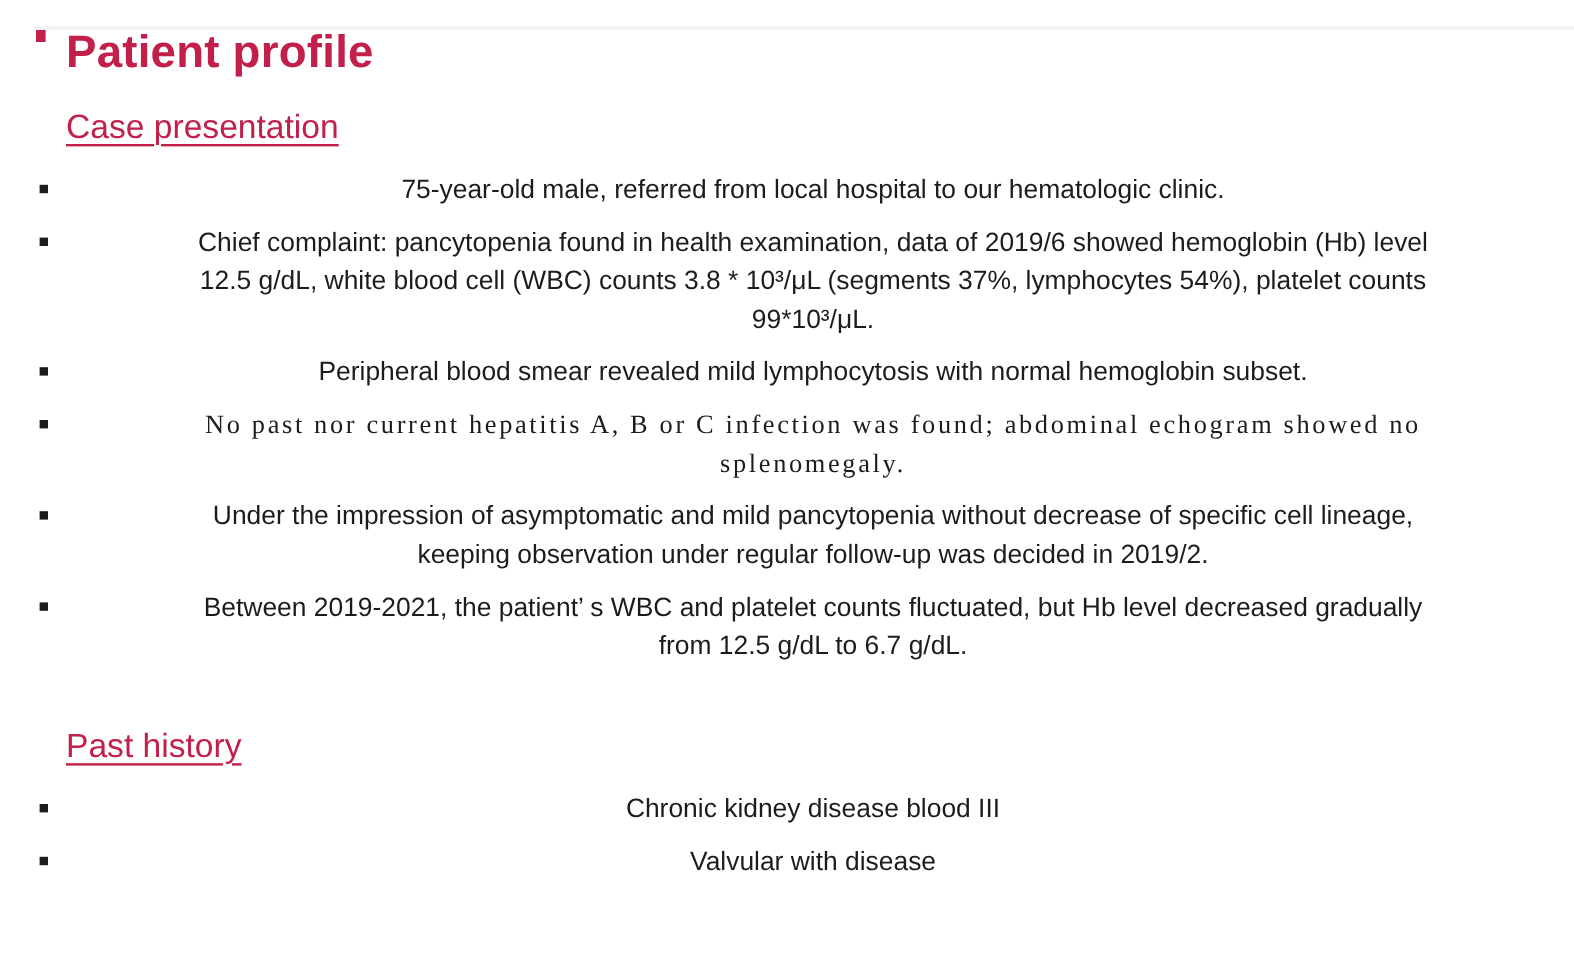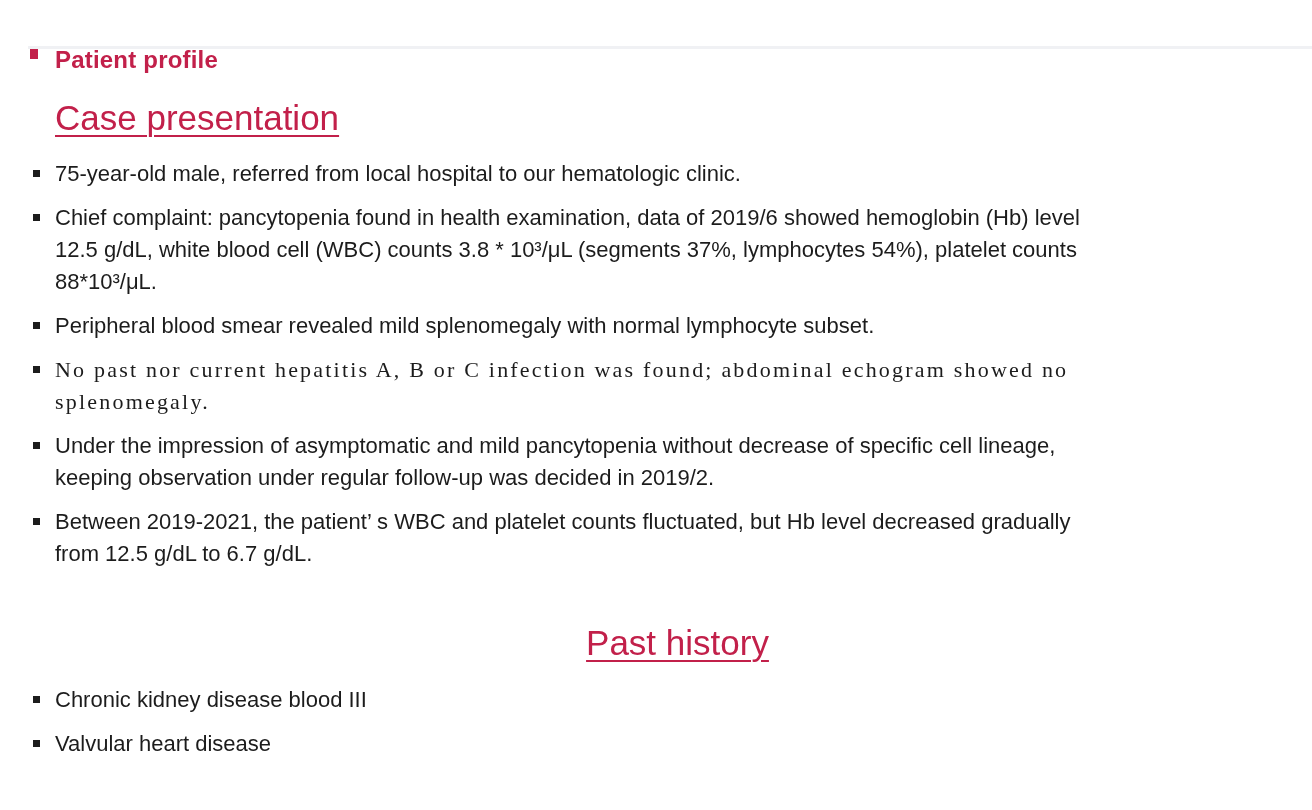--- a/index.html
+++ b/index.html
@@ -23,49 +23,50 @@
     height: 3px;
     background: #f0f1f4;
   }
   .accent-dash {
     position: absolute;
     top: 3px; left: 30px;
     width: 8px; height: 10px;
     background: #c2204a;
   }
   h1.slide-title {
-    margin-top: 46px;
-    font-size: 24px;
+    margin-top: 22px;
+    font-size: 38px;
     line-height: 1.2;
     font-weight: 700;
     color: #c2204a;
     letter-spacing: 0.2px;
   }
   h2.section-heading {
-    font-size: 35px;
+    font-size: 28px;
     line-height: 1.3;
     font-weight: 400;
     color: #c2204a;
     text-decoration: underline;
     text-decoration-thickness: 2px;
     text-underline-offset: 5px;
   }
   h2.heading-case { margin-top: 20px; }
-  h2.heading-past { margin-top: 50px; text-align: center; }
+  h2.heading-past { margin-top: 50px; }
   ul.bullet-list {
     list-style: none;
     margin-top: 18px;
   }
   ul.bullet-list li {
     position: relative;
     font-size: 22px;
     line-height: 32px;
     color: #1c1c1c;
     margin-bottom: 12px;
     white-space: pre-wrap;
+    text-align: center;
   }
   ul.bullet-list li::before {
     content: "";
     position: absolute;
     left: -22px;
     top: 12px;
     width: 7px;
     height: 7px;
     background: #1c1c1c;
   }
@@ -79,29 +80,29 @@
   <div class="accent-dash"></div>
 
   <h1 class="slide-title">Patient profile</h1>
 
   <h2 class="section-heading heading-case">Case presentation</h2>
 
   <ul class="bullet-list">
     <li>75-year-old male, referred from local hospital to our hematologic clinic.</li>
     <li>Chief complaint: pancytopenia found in health examination, data of 2019/6 showed hemoglobin (Hb) level
 12.5 g/dL, white blood cell (WBC) counts 3.8 * 10³/μL (segments 37%, lymphocytes 54%), platelet counts
-88*10³/μL.</li>
-    <li>Peripheral blood smear revealed mild splenomegaly with normal lymphocyte subset.</li>
+99*10³/μL.</li>
+    <li>Peripheral blood smear revealed mild lymphocytosis with normal hemoglobin subset.</li>
     <li class="li-spread">No past nor current hepatitis A, B or C infection was found; abdominal echogram showed no
 splenomegaly.</li>
     <li>Under the impression of asymptomatic and mild pancytopenia without decrease of specific cell lineage,
 keeping observation under regular follow-up was decided in 2019/2.</li>
     <li>Between 2019-2021, the patient’ s WBC and platelet counts fluctuated, but Hb level decreased gradually
 from 12.5 g/dL to 6.7 g/dL.</li>
   </ul>
 
   <h2 class="section-heading heading-past">Past history</h2>
 
   <ul class="bullet-list">
     <li>Chronic kidney disease blood III</li>
-    <li>Valvular heart disease</li>
+    <li>Valvular with disease</li>
   </ul>
 </div>
 
 </body></html>

